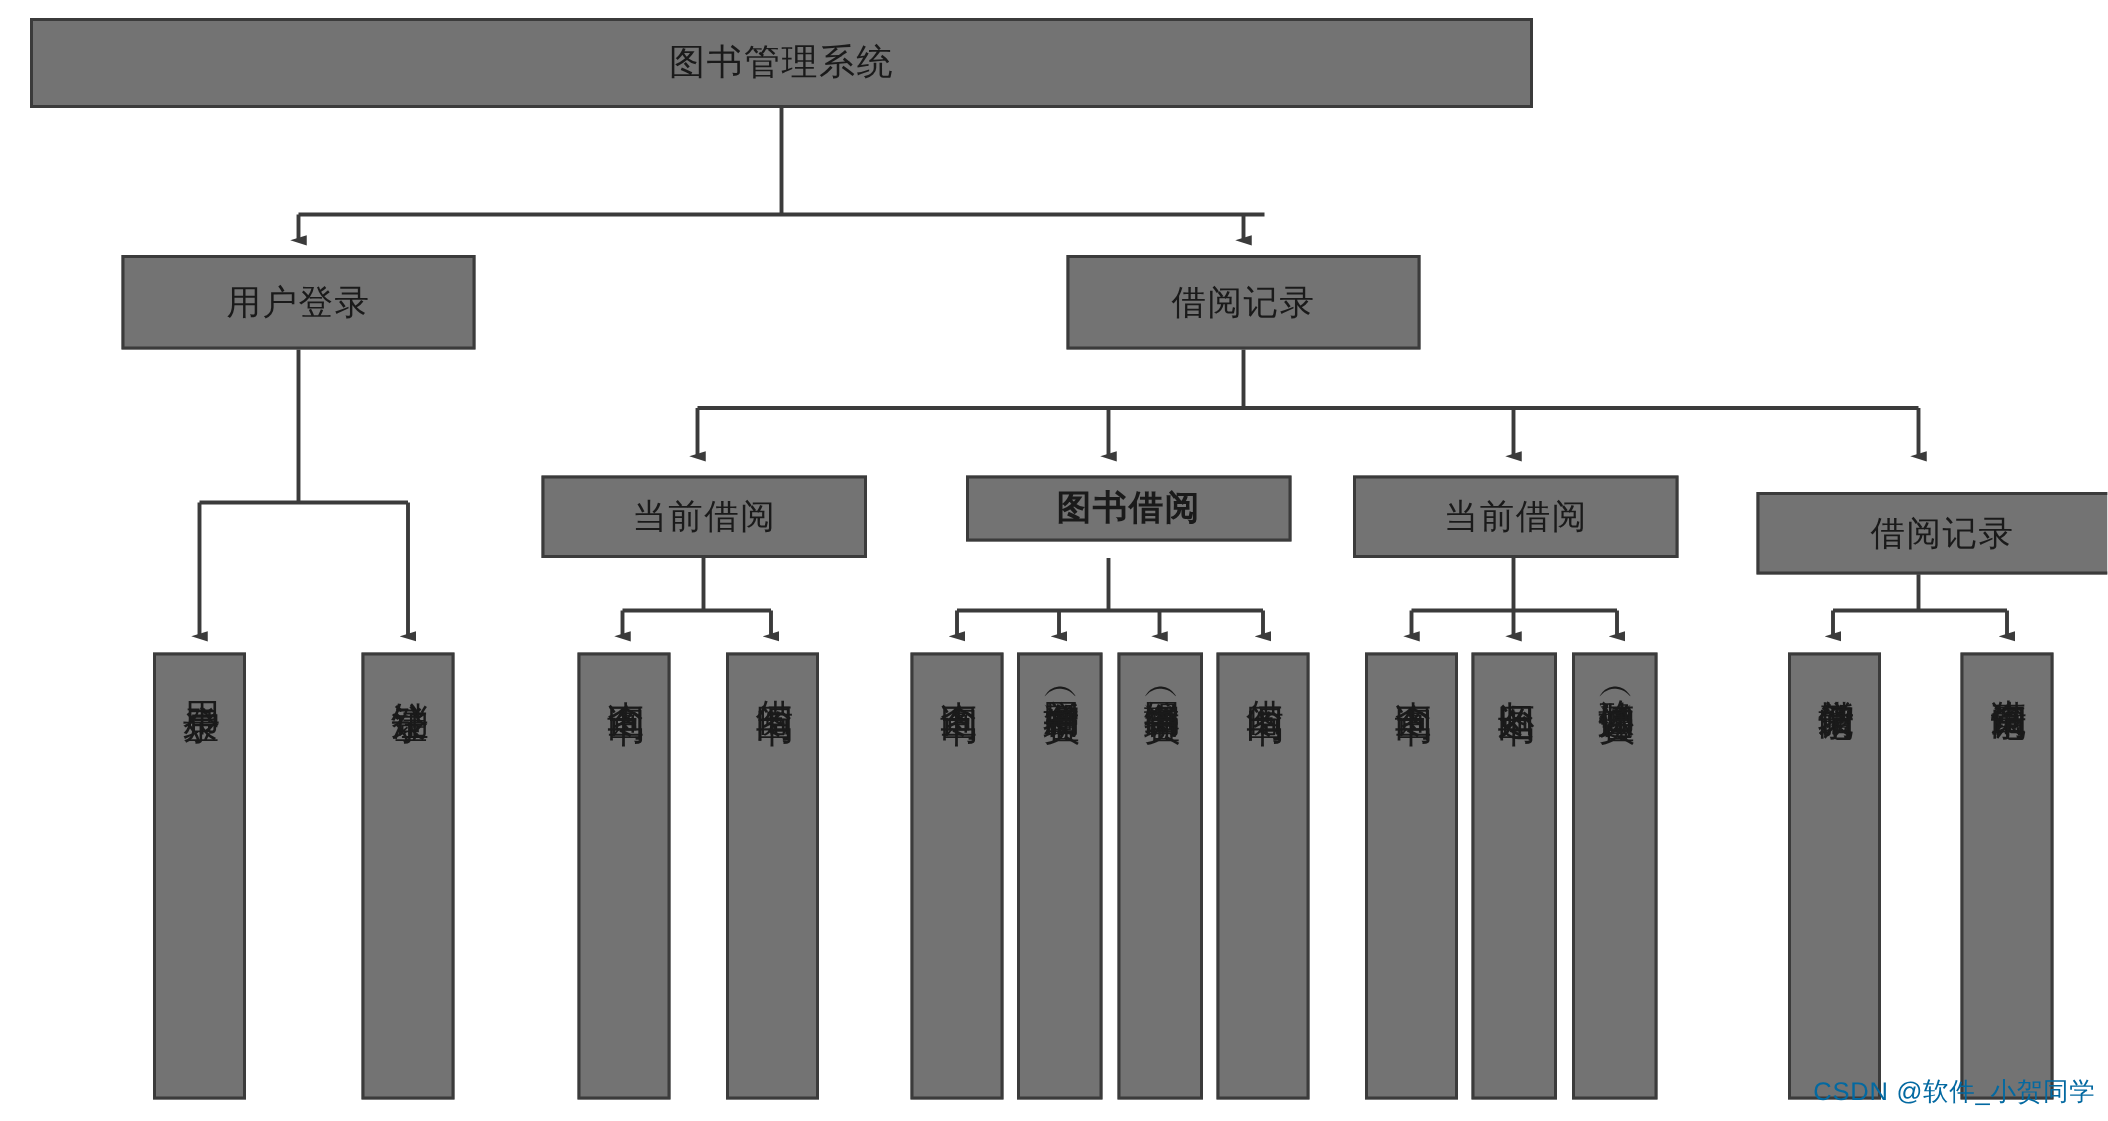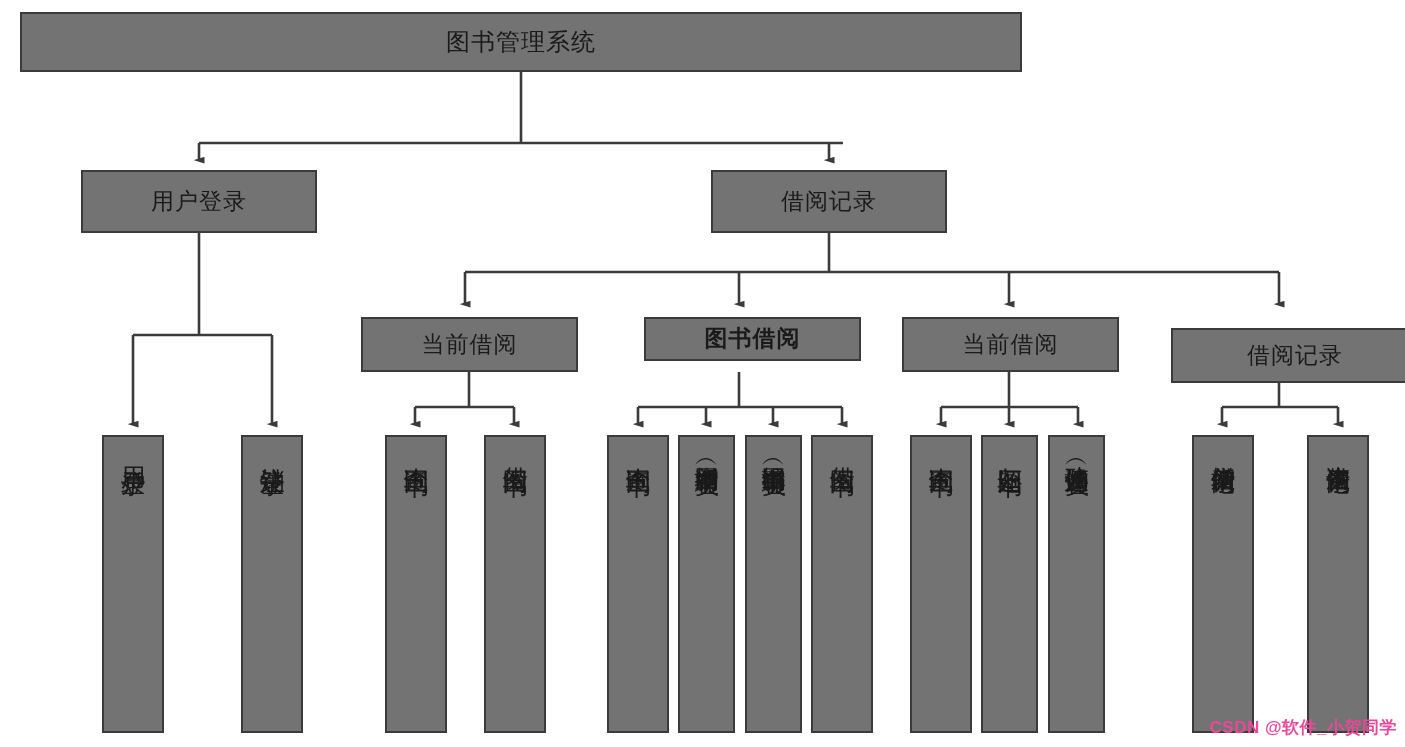--- a/index.html
+++ b/index.html
@@ -58,25 +58,24 @@
   }
   .vtext.tall {
     font-size: 24px;
     letter-spacing: 1px;
   }
   #watermark {
     position: absolute;
     right: 8px;
     bottom: 8px;
     font-size: 17px;
-    color: #ec4899;
+    color: #0369a1;
     letter-spacing: 0.5px;
     white-space: nowrap;
     user-select: none;
-    font-weight: bold;
   }
 </style>
 </head>
 <body>
 
 <div id="canvas">
 
   <svg id="wires" viewBox="0 0 1405 747">
     <defs>
       <marker id="arrow" markerWidth="10" markerHeight="11" refX="3.2" refY="5.5" orient="auto" markerUnits="userSpaceOnUse">

